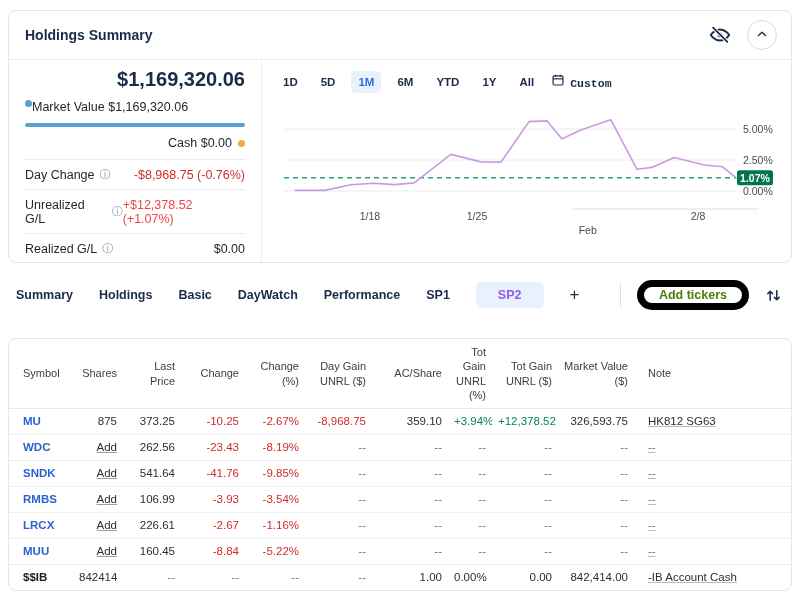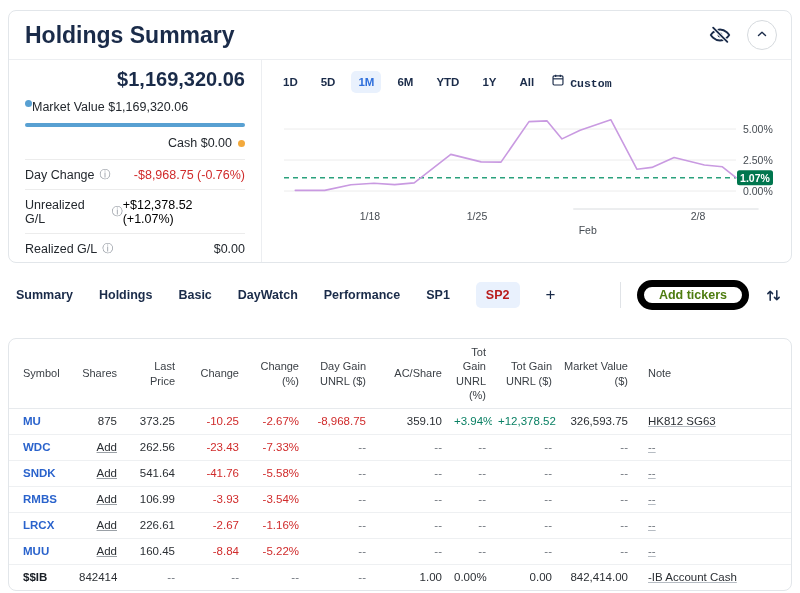--- a/index.html
+++ b/index.html
@@ -5,57 +5,57 @@
   * { box-sizing: border-box; }
   html,body { margin:0; padding:0; }
   body {
     width:800px; height:593px; overflow:hidden;
     background:#fff; color:#1a2b49;
     font-family:"Liberation Sans", sans-serif;
   }
   .card { margin:10px 8px 0; border:1px solid #e2e6ea; border-radius:8px; background:#fff; }
   .card-header { display:flex; justify-content:space-between; align-items:center;
     padding:9px 14px 9px 16px; border-bottom:1px solid #eceef1; }
-  .card-title { font-size:23px; font-weight:700; color:#1a2b49; }
+  .card-title { font-size:14px; font-weight:700; color:#1a2b49; }
   .hdr-icons { display:flex; align-items:center; gap:14px; }
   .icon-btn { background:none; border:none; padding:2px; cursor:pointer; line-height:0; }
   .circle-btn { width:30px; height:30px; border:1px solid #d6dade; border-radius:50%;
     background:#fff; display:flex; align-items:center; justify-content:center; cursor:pointer; }
 
   .card-body { display:flex; height:202px; }
   .summary-pane { width:262px; padding:8px 16px 0; border-right:1px solid #eceef1; }
   .total { font-size:20px; font-weight:700; color:#1a2b49;text-align:right; }
   .mv-row { display:flex; margin-top:9px; font-size:12.5px; color:#23282e; }
   .dot { width:7px; height:7px; border-radius:50%; flex:0 0 auto; }
   .bar { height:4px; border-radius:2px; margin-top:9px; }
   .cash-row { display:flex; justify-content:flex-end; align-items:center; gap:6px;
     margin-top:9px; padding-bottom:9px; border-bottom:1px solid #ececec; font-size:12.5px; color:#23282e; }
   .srow { display:flex; justify-content:space-between; align-items:center;
     padding:7.5px 0; border-bottom:1px solid #ececec; font-size:12.5px; color:#23282e; }
   .srow:last-child { border-bottom:none; }
   .srow .lab { display:flex; align-items:center; gap:5px; }
   .info { color:#8a9099; font-size:11px; line-height:1; }
-  .val.red { color:#d02b2b; } .val.green { color:#000000; }
+  .val.red { color:#d02b2b; } .val.green { color:#ef4444; }
 
   .chart-pane { flex:1; padding:8px 10px 0 14px; }
   .ranges-row { display:flex; align-items:center; }
   #range-buttons { display:flex; align-items:center; gap:9px; }
   .range { background:none; border:none; cursor:pointer; padding:5px 7px; border-radius:5px;
     font-family:"Liberation Sans",sans-serif; font-size:11.5px; font-weight:700; color:#1a2b49; }
   .range.active { background:#e9f1fd; color:#2f6fdb; }
   .custom-btn { display:flex; align-items:flex-end; gap:5px; background:none; border:none; cursor:pointer;
     margin-left:8px; padding:5px 2px; font-family:Liberation Mono, monospace;
     font-size:11.5px; font-weight:700; color:#1a2b49; }
   #chartsvg { margin-top:4px; display:block; }
 
   .tabs-row { display:flex; align-items:center; margin:17px 16px 0; }
   #tabs { display:flex; align-items:center; gap:26px; }
   .tab { background:none; border:none; cursor:pointer; padding:6px 0;
     font-family:"Liberation Sans",sans-serif; font-size:12.5px; font-weight:700; color:#1a2b49; }
-  .tab.active { background:#e9f1fd; color:#b91c1c; padding:6px 10px; border-radius:5px; }
+  .tab.active { background:#e9f1fd; color:#8b5cf6; padding:6px 22px; border-radius:5px; }
   .plus-btn { background:none; border:none; cursor:pointer; font-size:17px; font-weight:400;
     color:#1a2b49; margin-left:20px; padding:2px 6px; font-family:"Liberation Sans",sans-serif; }
   .spacer { flex:1; }
   .vdiv { width:1px; height:26px; background:#e0e3e7; margin-right:16px; }
   .add-tickers { border:7px solid #000000; border-radius:17px; padding:1px 15px; background:#fff;
     cursor:pointer; font-family:"Liberation Sans",sans-serif; font-size:12.5px; font-weight:700; color:#4d7c0f; }
   .sort-btn,.edit-btn { background:none; border:none; cursor:pointer; padding:2px; margin-left:14px; line-height:0; }
 
   .table-card { margin:28px 8px 0; border:1px solid #e2e6ea; border-radius:8px; overflow:hidden; background:#fff; }
   table { width:100%; border-collapse:collapse; table-layout:fixed; }
@@ -274,34 +274,34 @@
           <td class="r green">+3.94%</td>
           <td class="r green">+12,378.52</td>
           <td class="r">326,593.75</td>
           <td class="l"><span class="note-text">HK812 SG63</span></td>
         </tr>
         <tr>
           <td class="l sym link">WDC</td>
           <td class="r"><span class="add-link">Add</span></td>
           <td class="r">262.56</td>
           <td class="r red">-23.43</td>
-          <td class="r red">-7.33%</td>
+          <td class="r red">-8.19%</td>
           <td class="r dash">--</td>
           <td class="r dash">--</td>
           <td class="r dash">--</td>
           <td class="r dash">--</td>
           <td class="r dash">--</td>
           <td class="l"><span class="note-text dash">--</span></td>
         </tr>
         <tr>
           <td class="l sym link">SNDK</td>
           <td class="r"><span class="add-link">Add</span></td>
           <td class="r">541.64</td>
           <td class="r red">-41.76</td>
-          <td class="r red">-5.58%</td>
+          <td class="r red">-9.85%</td>
           <td class="r dash">--</td>
           <td class="r dash">--</td>
           <td class="r dash">--</td>
           <td class="r dash">--</td>
           <td class="r dash">--</td>
           <td class="l"><span class="note-text dash">--</span></td>
         </tr>
         <tr>
           <td class="l sym link">RMBS</td>
           <td class="r"><span class="add-link">Add</span></td>

